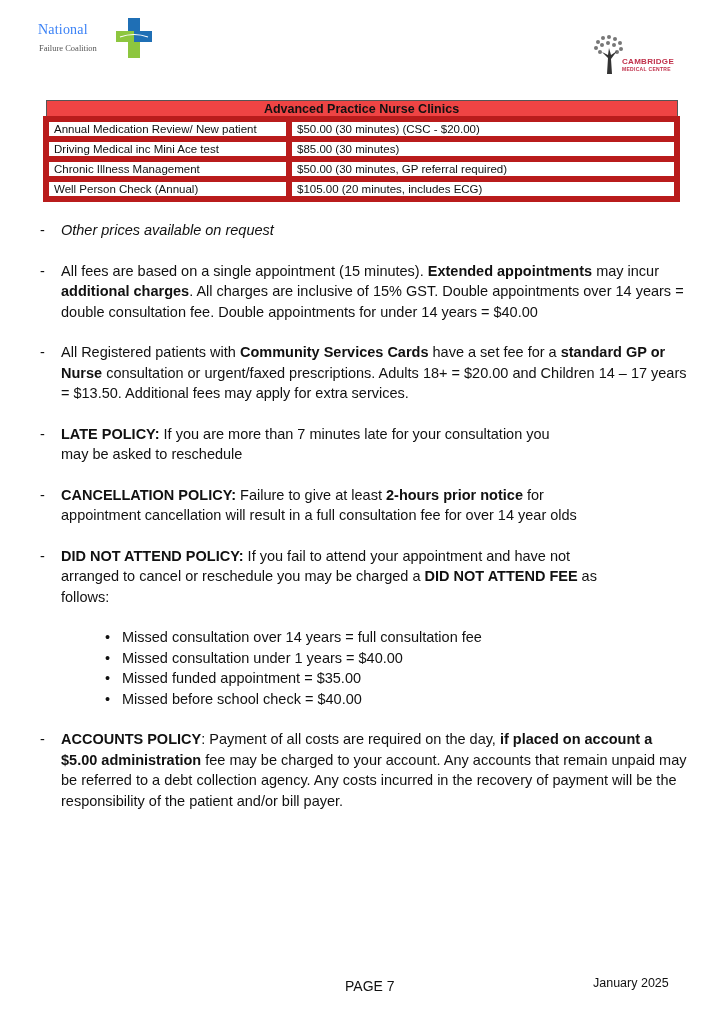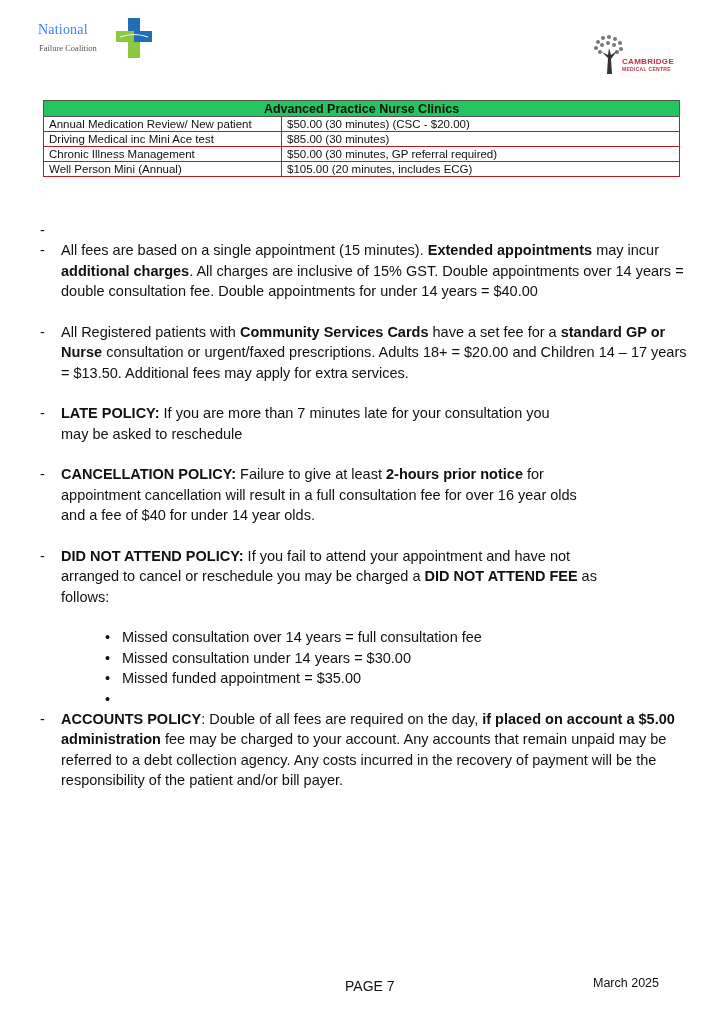--- a/index.html
+++ b/index.html
@@ -11,22 +11,22 @@
   .logo-left .sub { position: absolute; left: 1px; top: 25px; font-family: "Liberation Serif", serif; font-size: 8.5px; color: #555; }
   .logo-left .cross { position: absolute; left: 76px; top: 0; width: 40px; height: 40px; }
 
   .logo-right { position: absolute; left: 592px; top: 34px; width: 88px; height: 44px; }
   .logo-right .tree { position: absolute; left: 0; top: 0; width: 34px; height: 40px; }
   .logo-right .t1 { position: absolute; left: 30px; top: 23px; font-family: "Liberation Sans", sans-serif; font-weight: bold; font-size: 8px; color: #c0304a; letter-spacing: 0.3px; text-align: right; }
   .logo-right .t2 { position: absolute; left: 30px; top: 32px; font-family: "Liberation Sans", sans-serif; font-weight: bold; font-size: 5px; color: #c0304a; letter-spacing: 0.3px; }
 
   
   .fee-table { position: absolute; left: 43px; top: 100px; width: 637px; border-collapse: collapse; font-family: "Liberation Sans", sans-serif; font-size: 11.5px; }
-  .fee-table th { background: #22c55e; border: 1px solid #555; font-weight: bold; font-size: 12.5px; height: 15px; padding: 0; text-align: center; }
-  .fee-table td { border: 1px solid #b91c1c; height: 14px; padding: 0 0 0 5px; line-height: 14px; }
+  .fee-table th { background: #ef4444; border: 1px solid #555; font-weight: bold; font-size: 12.5px; height: 15px; padding: 0; text-align: center; }
+  .fee-table td { border: 6px solid #b91c1c; height: 14px; padding: 0 0 0 5px; line-height: 14px; }
   .fee-table td.c1 { width: 232px; }
 
   
   .content { position: absolute; left: 40px; top: 220px; width: 650px; font-family: "Liberation Sans", sans-serif; font-size: 14.5px; line-height: 20.5px; color: #111; }
   .item { position: relative; padding-left: 21px; }
   .item .dash { position: absolute; left: 0; top: 0; }
   .item b { font-weight: bold; }
   .italic { font-style: italic; }
 
   .bullets { list-style: none; margin: 0; padding: 0; position: relative; left: 63px; }
@@ -86,30 +86,31 @@
     </tr>
     <tr>
       <td class="c1">Driving Medical inc Mini Ace test</td>
       <td>$85.00 (30 minutes)</td>
     </tr>
     <tr>
       <td class="c1">Chronic Illness Management</td>
       <td>$50.00 (30 minutes, GP referral required)</td>
     </tr>
     <tr>
-      <td class="c1">Well Person Mini (Annual)</td>
+      <td class="c1">Well Person Check (Annual)</td>
       <td>$105.00 (20 minutes, includes ECG)</td>
     </tr>
   </tbody>
 </table>
 
 <div class="content">
 
   <div class="item">
     <span class="dash">-</span>
+    <span class="italic">Other prices available on request</span>
   </div>
 
   <div style="height:20px"></div>
 
   <div class="item">
     <span class="dash">-</span>
     <span>All fees are based on a single appointment (15 minutes).  </span><b>Extended appointments</b><span> may incur </span><b>additional charges</b><span>. All charges are inclusive of 15% GST.  Double appointments over 14 years = double consultation fee.  Double appointments for under 14 years = $40.00</span>
   </div>
 
   <div style="height:20px"></div>
@@ -125,44 +126,43 @@
     <span class="dash">-</span>
     <b>LATE POLICY:</b><span> If you are more than 7 minutes late for your consultation you</span><br>
     <span>may be asked to reschedule</span>
   </div>
 
   <div style="height:20px"></div>
 
   <div class="item">
     <span class="dash">-</span>
     <b>CANCELLATION POLICY:</b><span> Failure to give at least </span><b>2-hours prior notice</b><span> for</span><br>
-    <span>appointment cancellation will result in a full consultation fee for over 16 year olds</span><br>
-    <span>and a fee of $40 for under 14 year olds.</span>
+    <span>appointment cancellation will result in a full consultation fee for over 14 year olds</span><br>
   </div>
 
   <div style="height:20px"></div>
 
   <div class="item">
     <span class="dash">-</span>
     <b>DID NOT ATTEND POLICY:</b><span>  If you fail to attend your appointment and have not</span><br>
     <span>arranged to cancel or reschedule you may be charged a </span><b>DID NOT ATTEND FEE</b><span> as</span><br>
     <span>follows:</span>
   </div>
 
   <div style="height:20px"></div>
 
   <ul class="bullets">
     <li><span class="dot">•</span><span>Missed consultation over 14 years = full consultation fee</span></li>
-    <li><span class="dot">•</span><span>Missed consultation under 14 years = $30.00</span></li>
+    <li><span class="dot">•</span><span>Missed consultation under 1 years = $40.00</span></li>
     <li><span class="dot">•</span><span>Missed funded appointment = $35.00</span></li>
-    <li><span class="dot">•</span></li>
+    <li><span class="dot">•</span><span>Missed before school check = $40.00</span></li>
   </ul>
 
   <div style="height:20px"></div>
 
   <div class="item">
     <span class="dash">-</span>
-    <b>ACCOUNTS POLICY</b><span>: Double of all fees are required on the day, </span><b>if placed on account a $5.00 administration</b><span> fee may be charged to your account. Any accounts that remain unpaid may be referred to a debt collection agency.  Any costs incurred in the recovery of payment will be the responsibility of the patient and/or bill payer.</span>
+    <b>ACCOUNTS POLICY</b><span>: Payment of all costs are required on the day, </span><b>if placed on account a $5.00 administration</b><span> fee may be charged to your account. Any accounts that remain unpaid may be referred to a debt collection agency.  Any costs incurred in the recovery of payment will be the responsibility of the patient and/or bill payer.</span>
   </div>
 </div>
 
 <div class="footer-page">PAGE 7</div>
-<div class="footer-date">March 2025</div>
+<div class="footer-date">January 2025</div>
 
 </body></html>

